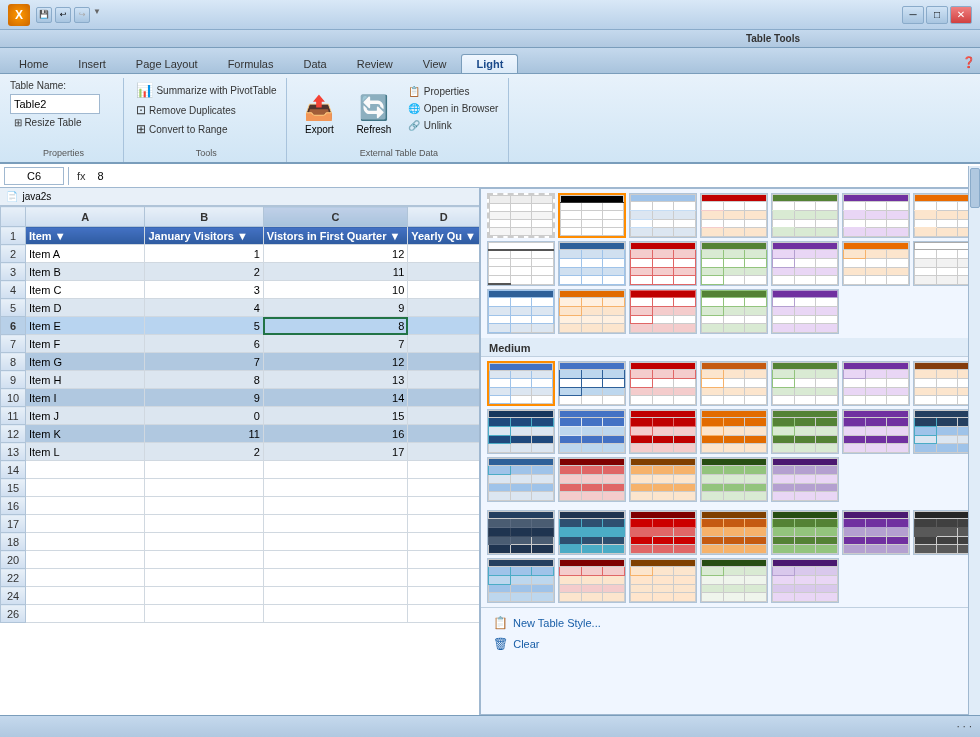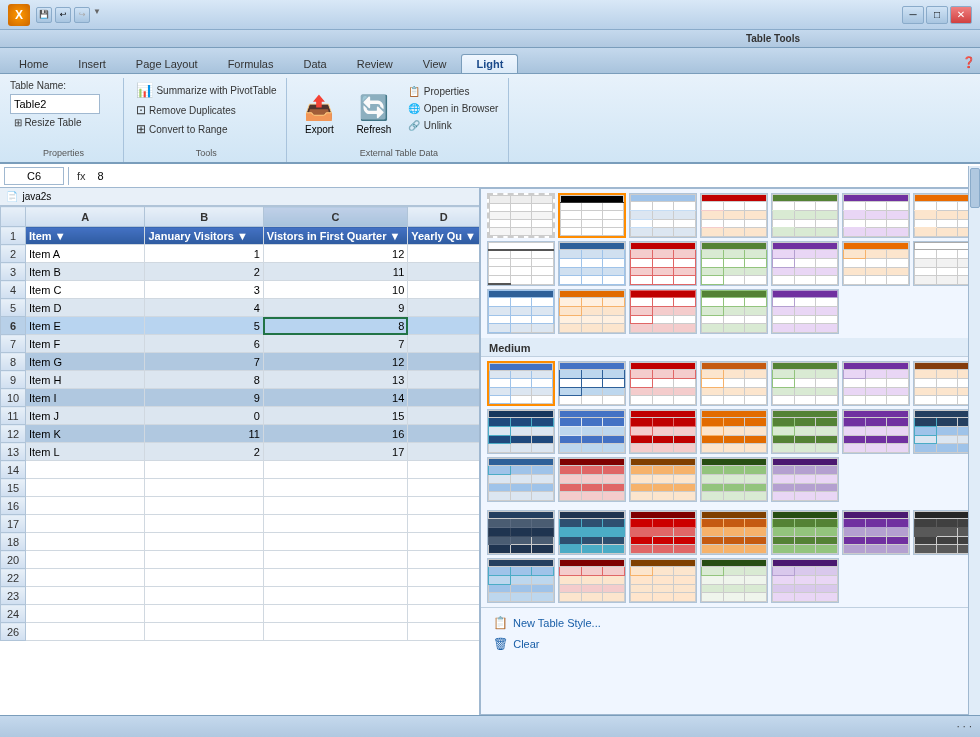--- a/index.html
+++ b/index.html
@@ -600,27 +600,20 @@
               <td class="cell"></td>
             </tr>
           <tr>
               <td class="row-header">22</td>
               <td class="cell"></td>
               <td class="cell"></td>
               <td class="cell"></td>
               <td class="cell"></td>
             </tr>
           <tr>
-              <td class="row-header">23</td>
-              <td class="cell"></td>
-              <td class="cell"></td>
-              <td class="cell"></td>
-              <td class="cell"></td>
-            </tr>
-          <tr>
               <td class="row-header">24</td>
               <td class="cell"></td>
               <td class="cell"></td>
               <td class="cell"></td>
               <td class="cell"></td>
             </tr>
           <tr>
               <td class="row-header">26</td>
               <td class="cell"></td>
               <td class="cell"></td>

